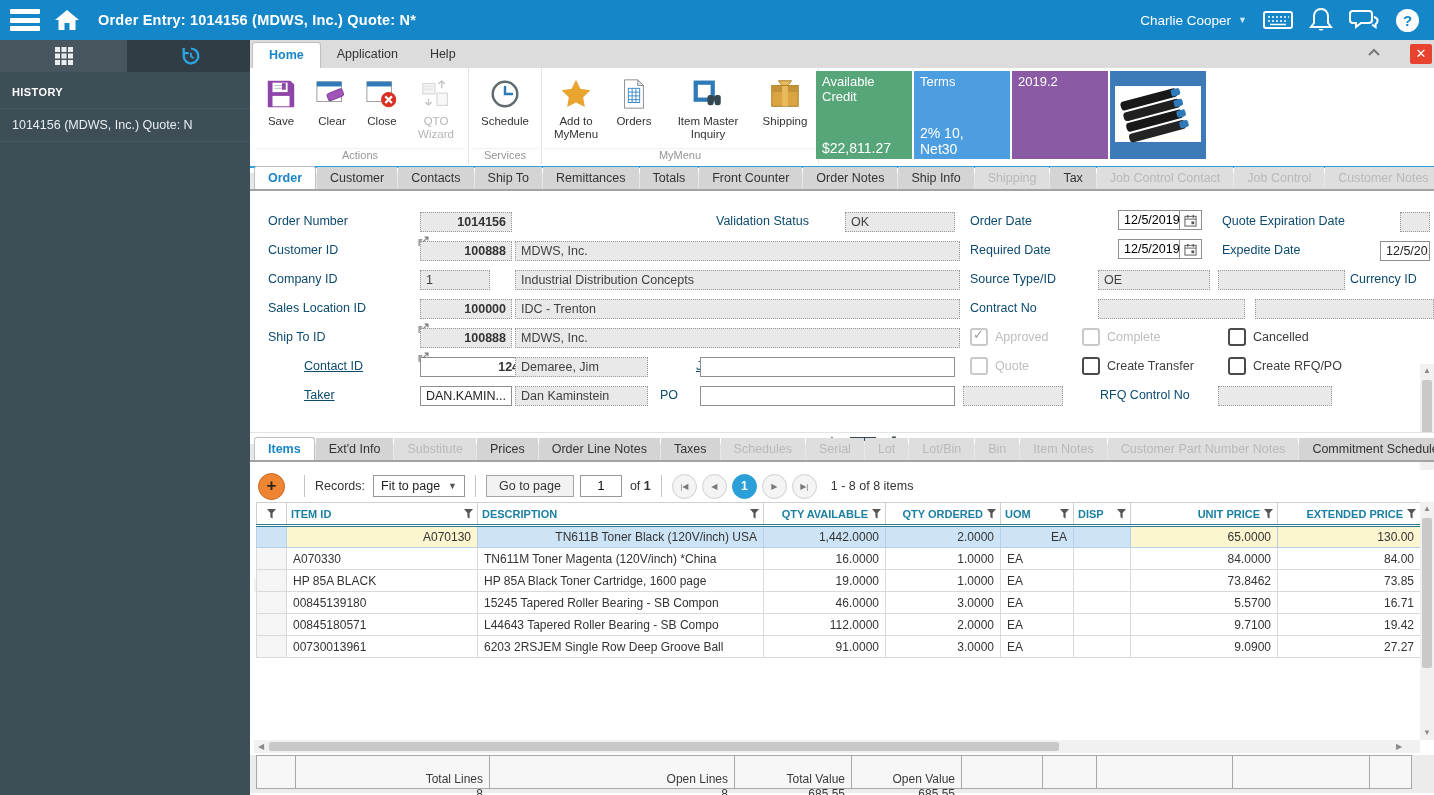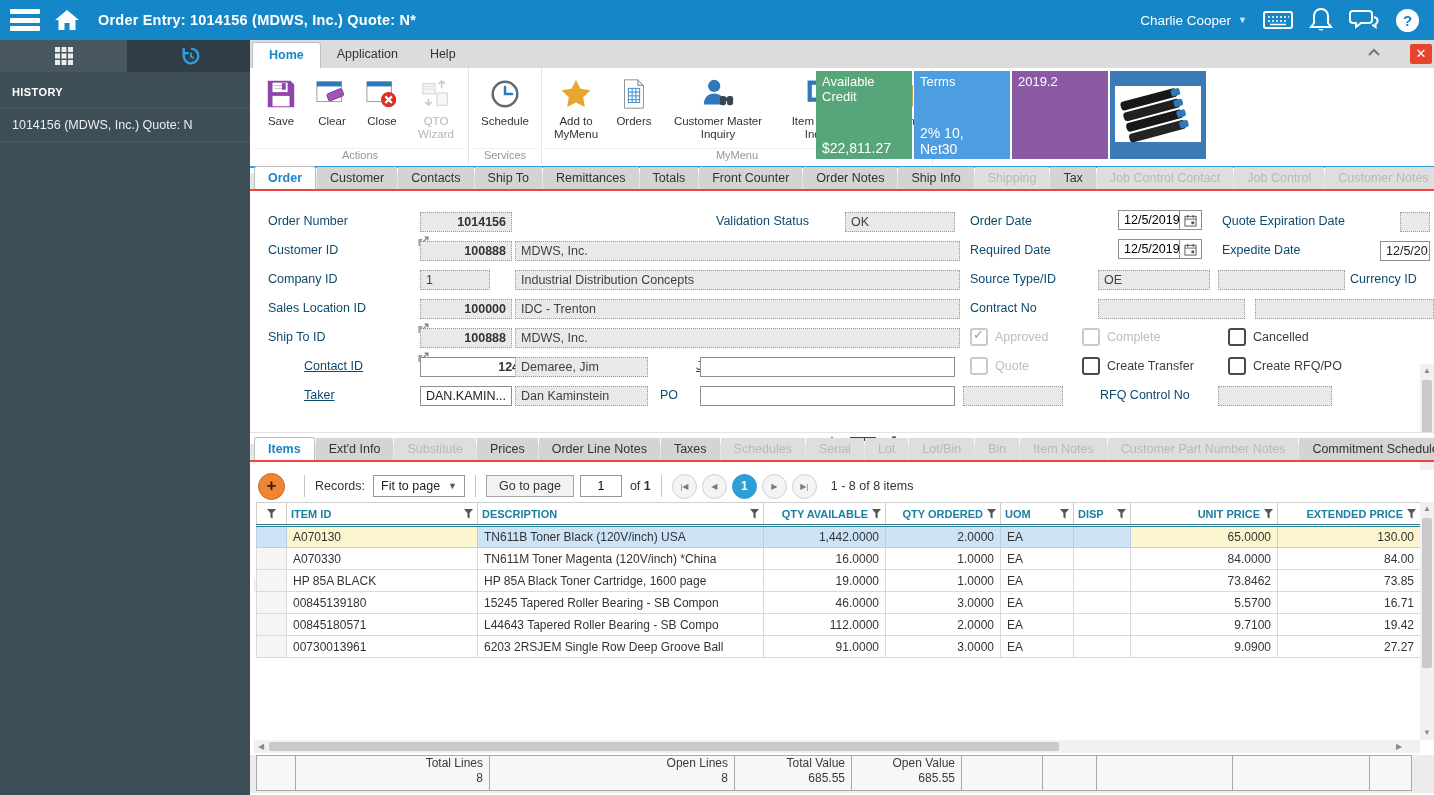--- a/index.html
+++ b/index.html
@@ -43,21 +43,21 @@
   .rbtn .rlabel{font-size:11.5px;color:#333;text-align:center;line-height:13px;margin-top:2px;}
   .rbtn.disabled{cursor:default;}
   .rbtn.disabled .rlabel{color:#b5b5b5;}
   .rgl{height:15px;text-align:center;color:#969696;font-size:11px;border-top:1px solid #efefef;}
   #ribbon-tiles{position:absolute;left:566px;top:3px;display:flex;gap:2px;}
   .tile{width:96px;height:88px;color:#fff;padding:3px 6px;box-sizing:border-box;position:relative;cursor:pointer;}
   .tile-title{font-size:13px;}
   .tile-value{font-size:14px;margin-top:36px;}
   .tile-img{position:absolute;left:0;top:0;}
   
-  .tabstrip{position:absolute;left:0;width:1184px;height:18px;background:#e7e7e7;display:flex;align-items:flex-end;padding-left:4px;box-sizing:border-box;border-bottom:2px solid #ef4444;}
+  .tabstrip{position:absolute;left:0;width:1184px;height:18px;background:#e7e7e7;display:flex;align-items:flex-end;padding-left:4px;box-sizing:border-box;border-bottom:2px solid #a3a3a3;}
   .tab{font-size:12.5px;padding:4px 13px;background:#d4d4d4;color:#333;margin-right:1px;white-space:nowrap;cursor:pointer;}
   .tab.active{background:#fff;color:#1a86c8;font-weight:bold;border:1px solid #bfbfbf;border-bottom:none;border-radius:3px 3px 0 0;}
   .tab.disabled{color:#b9b9b9;background:#dedede;cursor:default;}
   #order-tabs{top:133px;}
   #items-tabs{top:404px;}
   
   #formarea{position:absolute;left:0;top:161px;width:1184px;height:231px;background:#fff;}
   .lbl{position:absolute;font-size:12.5px;color:#0c4a6e;white-space:nowrap;}
   .lnk{text-decoration:underline;cursor:pointer;margin-left:36px;}
   .fld{position:absolute;height:20px;box-sizing:border-box;font-size:12.5px;padding:1px 5px;line-height:16px;white-space:nowrap;overflow:hidden;}
@@ -104,31 +104,31 @@
   #grid th{height:23px;box-sizing:border-box;border:1px solid #cfcfcf;border-bottom:3px double #2e7c90;background:#fff;
     font-size:11px;color:#1a7fa0;padding:0 4px;}
   #grid th .in{display:flex;align-items:center;gap:4px;}
   #grid th.hl .in{justify-content:space-between;}
   #grid th.hr .in{justify-content:flex-end;}
   #grid th .hlbl{white-space:nowrap;overflow:hidden;}
   #grid td{height:22px;box-sizing:border-box;border:1px solid #d9d9d9;font-size:12px;color:#333;padding:0 6px;
     white-space:nowrap;overflow:hidden;background:#fff;}
   #grid td.selcol{background:#f5f5f5;}
   #grid td.c-num{text-align:right;}
-  #grid tr.sel td{background:#cde4f7;border-color:#b9cfe4;}
+  #grid tr.sel td{background:#cde4f7;border-color:#b9cfe4;text-align:right;}
   #grid tr.sel td.y{background:#fbf5d0;}
   .funnel{display:flex;cursor:pointer;}
   
   #grid-vsb{left:1170px;top:462px;width:14px;height:238px;}
   #form-vsb{left:1170px;top:163px;width:14px;height:216px;}
   #form-hsb{left:4px;top:378px;width:1162px;height:13px;}
   #bottom-hsb{left:4px;top:700px;width:1166px;height:13px;}
   #grid-footer{position:absolute;left:0;top:715px;width:1184px;height:38px;background:#ececec;}
-  .fcell{position:absolute;top:0;height:36px;background:#f7f7f7;border:1px solid #a8a8a8;border-left:none;box-sizing:border-box;
-    font-size:12px;color:#3a3a3a;text-align:right;padding:0 6px;}
+  .fcell{position:absolute;top:0;height:25px;background:#f7f7f7;border:1px solid #a8a8a8;border-left:none;box-sizing:border-box;
+    font-size:12px;color:#3a3a3a;text-align:right;padding:16px 6px;}
   .fcell:first-child{border-left:1px solid #a8a8a8;}
   .fcell .flbl{line-height:15px;}
   .fcell .fval{line-height:15px;}
 </style>
 </head>
 <body>
 
 <div id="topbar">
   <div class="burger">
       <i></i>
@@ -298,34 +298,20 @@
             <div class="rbtn" style="width: 48px;">
               <span class="ricon">
                 <svg width="34" height="34" viewBox="0 0 36 36">
                   <path d="M8 3h14l6 6v24H8z" fill="#fff" stroke="#8a8a8a"></path>
                   <path d="M22 3l6 6h-6z" fill="#dbe9f4" stroke="#8a8a8a"></path>
                   <rect x="12" y="12" width="12" height="15" fill="none" stroke="#3a87c8"></rect>
                   <path d="M12 16h12M12 20h12M12 24h12M16 12v15M20 12v15" stroke="#3a87c8" stroke-width="1"></path>
                 </svg>
               </span>
               <div class="rlabel">Orders</div>
-            </div>
-            <div class="rbtn" style="width: 108px;">
-              <span class="ricon">
-                <svg width="36" height="34" viewBox="0 0 36 36">
-                  <circle cx="14" cy="9.5" r="6.5" fill="#2e79b8"></circle>
-                  <path d="M3 29c0-7.5 5-11.5 11-11.5S25 21.5 25 29z" fill="#2e79b8"></path>
-                  <g fill="#37474f">
-                    <rect x="20" y="20" width="6.5" height="10" rx="2.5"></rect>
-                    <rect x="27.5" y="20" width="6.5" height="10" rx="2.5"></rect>
-                    <rect x="24.5" y="21.5" width="5" height="4"></rect>
-                  </g>
-                </svg>
-              </span>
-              <div class="rlabel">Customer Master Inquiry</div>
             </div>
             <div class="rbtn" style="width: 88px;">
               <span class="ricon">
                 <svg width="36" height="34" viewBox="0 0 36 36">
                   <rect x="5" y="6" width="18" height="18" fill="none" stroke="#2e79b8" stroke-width="4.5"></rect>
                   <g fill="#37474f">
                     <rect x="17.5" y="19" width="6.5" height="11" rx="2.5"></rect>
                     <rect x="25" y="19" width="6.5" height="11" rx="2.5"></rect>
                     <rect x="21.5" y="20.5" width="5" height="4"></rect>
                   </g>

